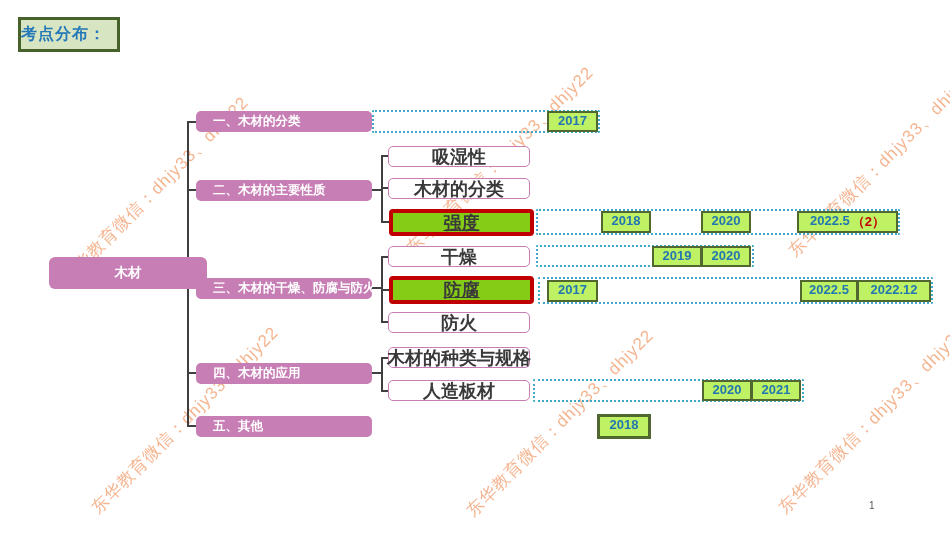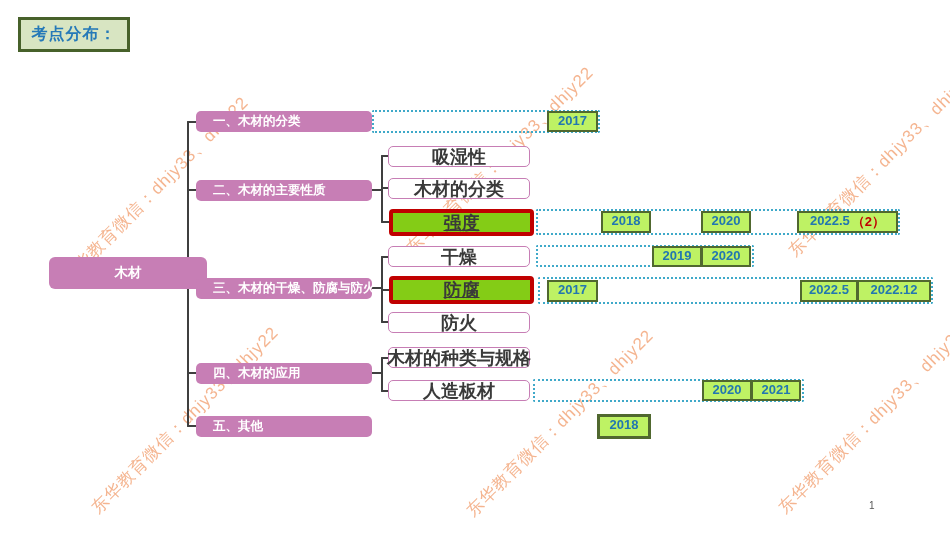--- a/index.html
+++ b/index.html
@@ -12,23 +12,23 @@
     position:absolute;z-index:0;white-space:nowrap;color:#f3a87d;opacity:.85;
     font-size:17px;letter-spacing:1px;
     transform:translate(-50%,-50%) rotate(-45deg);
   }
   
   .connectors{position:absolute;left:0;top:0;z-index:1;}
   
   .band{position:absolute;z-index:2;border:2px dotted #3fa9c9;box-sizing:border-box;border-radius:2px;}
   
   .header-box{
-    position:absolute;left:18px;top:17px;width:112px;height:35px;z-index:3;
+    position:absolute;left:18px;top:17px;width:102px;height:35px;z-index:3;
     background:#d8e5c2;border:3px solid #47612a;box-sizing:border-box;
-    display:flex;align-items:center;justify-content:center;
+    display:flex;align-items:center;
     color:#2579b8;font-weight:bold;font-size:16px;letter-spacing:1px;
   }
   
   .root-box{
     position:absolute;left:20px;top:257px;width:158px;height:32px;z-index:3;
     background:#c77eb5;border-radius:6px;display:flex;align-items:center;justify-content:center;
     color:#fff;font-weight:bold;font-size:13.5px;margin-left:29px;
   }
   .branch{
     position:absolute;left:196px;width:176px;height:21px;z-index:3;box-sizing:border-box;

